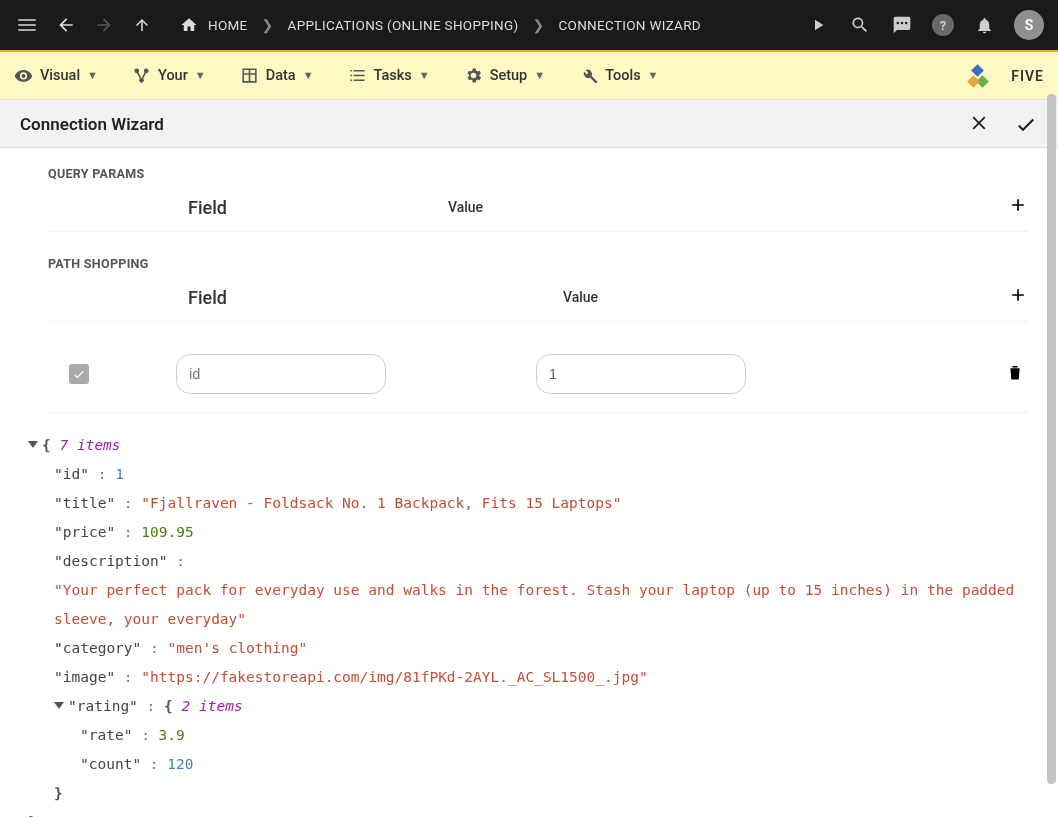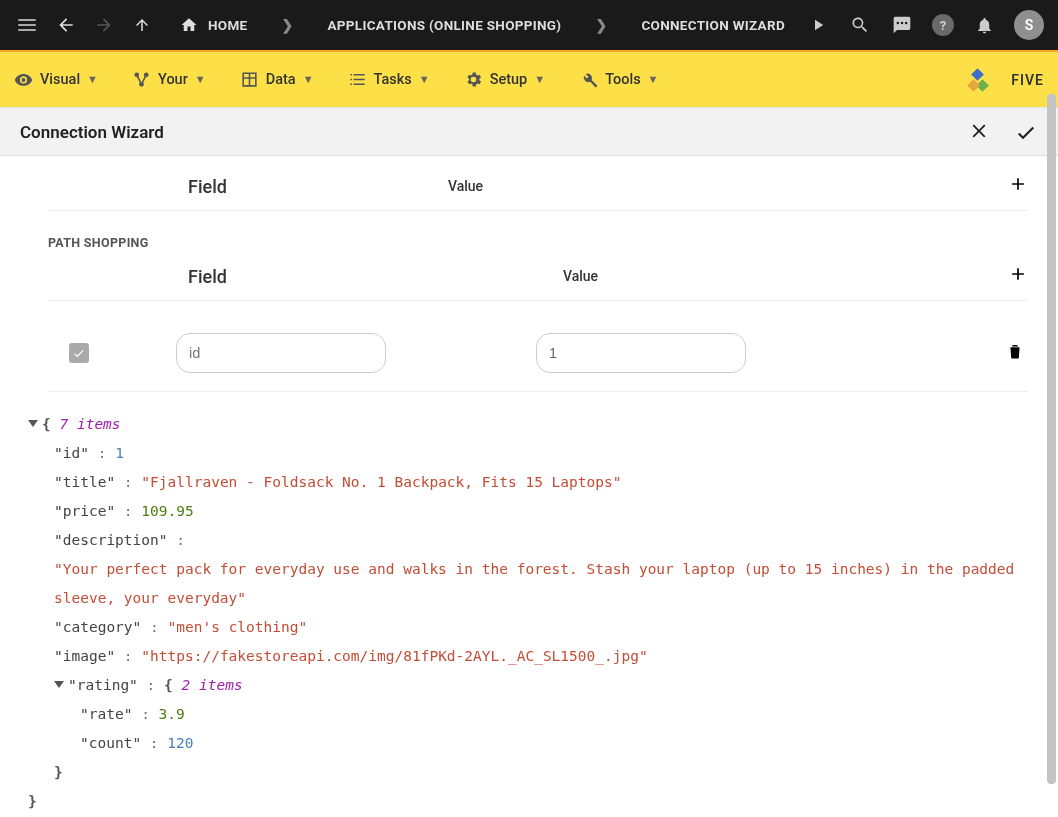--- a/index.html
+++ b/index.html
@@ -6,31 +6,31 @@
 body { font-family: -apple-system, BlinkMacSystemFont, "Segoe UI", Roboto, Arial, sans-serif; background: #fff; width: 1058px; height: 817px; overflow: hidden; position: relative; }
 
 
 .topbar { background: #1a1a1a; height: 52px; display: flex; align-items: center; padding: 0 14px; color: #ddd; border-bottom: 2px solid #f5a623; }
 .topbar-left { display: flex; align-items: center; gap: 14px; }
 .hamburger { display: flex; flex-direction: column; gap: 3px; cursor: pointer; padding: 4px; }
 .hamburger span { width: 18px; height: 2px; background: #aaa; border-radius: 1px; }
 .nav-icon { width: 24px; height: 24px; display: flex; align-items: center; justify-content: center; cursor: pointer; }
 .nav-icon svg { fill: #ddd; }
 .nav-icon.disabled svg { fill: #555; }
-.breadcrumb { display: flex; align-items: center; gap: 34px; margin-left: 12px; font-size: 13.5px; font-weight: 700; letter-spacing: 0.3px; }
+.breadcrumb { display: flex; align-items: center; gap: 14px; margin-left: 12px; font-size: 13.5px; font-weight: 400; letter-spacing: 0.3px; }
 .breadcrumb .home-icon { margin-right: 4px; }
 .breadcrumb-sep { color: #888; font-size: 14px; }
 .breadcrumb-item { display: flex; align-items: center; gap: 6px; cursor: pointer; }
 .topbar-right { margin-left: auto; display: flex; align-items: center; gap: 18px; }
 .topbar-right .nav-icon svg { fill: #ccc; }
 .avatar-circ { width: 30px; height: 30px; border-radius: 50%; background: #8f8f8f; color: #fff; display: flex; align-items: center; justify-content: center; font-weight: 600; font-size: 14px; cursor: pointer; }
 .help-circ { width: 22px; height: 22px; border-radius: 50%; background: #6a6a6a; color: #ccc; display: flex; align-items: center; justify-content: center; font-weight: 700; font-size: 13px; cursor: pointer; }
 
 
-.menubar { background: #fde047; height: 56px; display: flex; align-items: center; padding: 0 14px; border-bottom: 1px solid #e4e4e4; }
+.menubar { background: #fef9c3; height: 48px; display: flex; align-items: center; padding: 0 14px; border-bottom: 1px solid #e4e4e4; }
 .menu-item { display: flex; align-items: center; gap: 7px; margin-right: 34px; cursor: pointer; font-size: 14.5px; color: #333; font-weight: 500; }
 .menu-item svg { fill: #555; }
 .menu-caret { font-size: 11px; color: #666; }
 .brand { margin-left: auto; display: flex; align-items: center; gap: 23px; color: #333; font-weight: 600; letter-spacing: 1px; font-size: 14px; }
 .brand-logo { width: 20px; height: 20px; position: relative; }
 .brand-logo::before { content:""; position:absolute; width:9px;height:9px;background:#3b6fc9;top:0;left:5px;transform:rotate(45deg);}
 .brand-logo::after { content:""; position:absolute; width:9px;height:9px;background:#e4a93c;bottom:0;left:1px;transform:rotate(45deg);}
 .brand-logo span { position:absolute; width:9px;height:9px;background:#6ab04c;bottom:0;right:1px;transform:rotate(45deg);}
 
 
@@ -203,20 +203,21 @@
         <path d="M19 6.4L17.6 5 12 10.6 6.4 5 5 6.4 10.6 12 5 17.6 6.4 19 12 13.4 17.6 19 19 17.6 13.4 12z"></path>
       </svg>
     <svg width="24" height="24" viewBox="0 0 24 24" fill="#222">
         <path d="M9 16.2l-3.5-3.5L4 14.2 9 19.2 20 8.2 18.5 6.7z"></path>
       </svg>
   </div>
 </div>
 
 <div class="content">
 
+  <div class="section-label">QUERY PARAMS</div>
   <div class="param-header">
     <div class="col-field">Field</div>
     <div class="col-value">Value</div>
     <div class="add-btn">
       <svg width="20" height="20" viewBox="0 0 24 24" fill="#000">
           <path d="M19 13h-6v6h-2v-6H5v-2h6V5h2v6h6z"></path>
         </svg>
     </div>
   </div>
 

